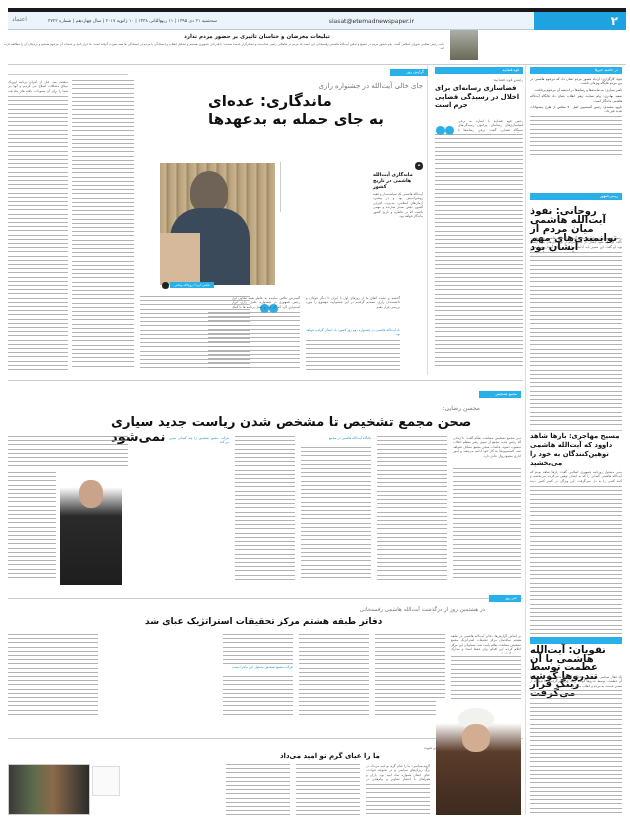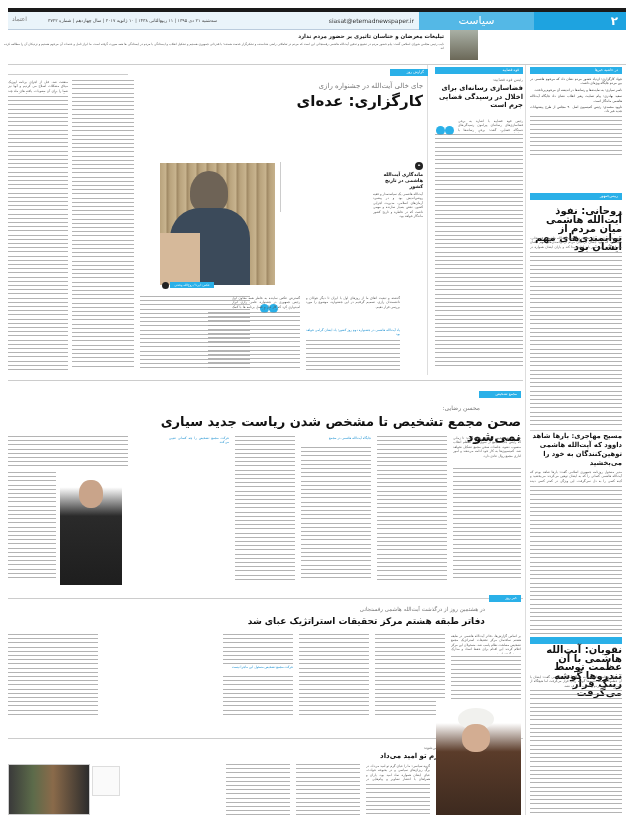--- a/index.html
+++ b/index.html
@@ -10,33 +10,32 @@
 .hnum{right:0;top:0;width:92px;height:18px;background:#1ea3e0;color:#fff;font-weight:bold;font-size:12px;padding-right:8px;line-height:18px}
 .hsec{right:92px;top:0;width:115px;height:18px;background:#54b8e6;color:#fff;font-size:11px;line-height:18px;text-align:center}
 .hurl{right:212px;top:0;font-size:6px;line-height:18px;direction:ltr;color:#333}
 .hdate{left:40px;top:0;font-size:4.5px;line-height:18px;color:#444}
 .hlogo{left:4px;top:3px;font-size:6px;color:#777}
 .txt{font-size:3.2px;line-height:4.4px;color:#555;text-align:justify;overflow:hidden}
 .lines{background:repeating-linear-gradient(to bottom,#9a9a9a 0,#9a9a9a 1px,transparent 1px,transparent 4.2px);opacity:.75}
 .tag{background:#2ab0e8;color:#fff;font-size:3.6px;line-height:7px;padding:0 4px;height:7px}
 .rule{height:1px;background:#ccc}
 .vrule{width:1px;background:#ddd}
-.title{font-weight:bold;color:#111;text-align:right}
+.title{font-weight:bold;color:#111;text-align:left}
 .sub{color:#777;text-align:right}
 .blue{color:#1a8fd0}
 .photo{background:#8a8070;overflow:hidden}
 .bubble{width:9px;height:9px;border-radius:50%;background:#2ab0e8;display:inline-block}
 </style>
 </head>
 <body>
 
 <div class="abs topbar"></div>
 <div class="abs header">
   <div class="abs hnum">۲</div>
-  <div class="abs hsec">سیاست</div>
   <div class="abs hurl">siasat@etemadnewspaper.ir</div>
   <div class="abs hdate">سه‌شنبه ۲۱ دی ۱۳۹۵ | ۱۱ ربیع‌الثانی ۱۴۳۸ | ۱۰ ژانویه ۲۰۱۷ | سال چهاردهم | شماره ۳۷۲۲</div>
   <div class="abs hlogo">اعتماد</div>
 </div>
 
 <div class="abs photo" style="right:152px;top:30px;width:28px;height:30px;background:linear-gradient(#a9b0a5,#6b6858)"></div>
 <div class="abs title" style="right:186px;top:33px;width:260px;font-size:5.5px">تبلیغات مغرضان و خناسان تاثیری بر حضور مردم ندارد</div>
 <div class="abs txt" style="right:186px;top:42px;width:440px;height:18px;font-size:3px;line-height:4.2px">نایب رئیس مجلس شورای اسلامی گفت: پیام حضور مردم در تشییع و تدفین آیت‌الله هاشمی رفسنجانی این است که مردم در تعاملاتی راضی شناسنده و تشکرگزار خدمت هستند؛ با قدرتانی جمهوری هستیم و تشکیل انقلاب و ایستادگی با مردم در ایستادگی ها همه صورت گرفته است. ما ابراز تامل و خدمات آن مرحوم هستیم و نزدیکان آن را مطالعه کرده اند.</div>
 <div class="abs rule" style="left:8px;top:64px;width:618px"></div>
 
@@ -66,21 +65,22 @@
 <div class="abs sub" style="right:107px;top:77px;width:88px;font-size:4px">رئیس قوه قضاییه:</div>
 <div class="abs title" style="right:107px;top:84px;width:88px;font-size:6.8px;line-height:8.5px">فضاسازی رسانه‌ای برای اخلال در رسیدگی قضایی جرم است</div>
 <div class="abs" style="right:176px;top:120px"><span class="bubble"></span><span class="bubble"></span></div>
 <div class="abs txt" style="right:107px;top:119px;width:65px;height:14px">رئیس قوه قضاییه با اشاره به برخی فضاسازی‌های رسانه‌ای پیرامون رسیدگی‌های دستگاه قضایی، گفت: برخی رسانه‌ها با فضاسازی و دامن زدن به شایعات، در روند رسیدگی به پرونده‌ها اخلال ایجاد می‌کنند که این امر جرم است و قابل پیگیری قضایی خواهد بود.</div>
 <div class="abs lines" style="right:107px;top:134px;width:88px;height:234px"></div>
 
 <div class="abs vrule" style="left:427px;top:65px;height:310px"></div>
 <div class="abs tag" style="right:202px;top:69px;width:38px">گزارش روز</div>
 <div class="abs sub" style="right:207px;top:82px;width:200px;font-size:7px">جای خالی آیت‌الله در جشنواره رازی</div>
 <div class="abs title" style="right:207px;top:93px;width:215px;font-size:15px;line-height:17.5px;font-weight:900">
-  <div>کارگزاری: عده‌ای</div>
+  <div>ماندگاری: عده‌ای</div>
+  <div>به جای حمله به بدعهدها</div>
 </div>
 <div class="abs photo" style="left:160px;top:163px;width:115px;height:122px;background:repeating-linear-gradient(to right,#b9a37d 0,#c8b48f 6px,#9e8763 7px,#b9a37d 10px)">
   <div class="abs" style="left:30px;top:8px;width:38px;height:42px;border-radius:50% 50% 40% 40%;background:#6e6356"></div>
   <div class="abs" style="left:10px;top:45px;width:80px;height:77px;background:#3b4a5a;border-radius:30px 30px 0 0"></div>
   <div class="abs" style="left:0;top:70px;width:40px;height:52px;background:#d6b99a"></div>
 </div>
 <div class="abs" style="left:170px;top:282px;width:44px;height:6px;background:#2ab0e8;color:#fff;font-size:3px;line-height:6px;text-align:center">عکس: ایرنا / روح‌الله وحدتی</div>
 <div class="abs" style="left:162px;top:282px;width:7px;height:7px;border-radius:50%;background:#222"></div>
 
 <div class="abs" style="left:280px;top:162px;width:1px;height:50px;background:#ccc"></div>

